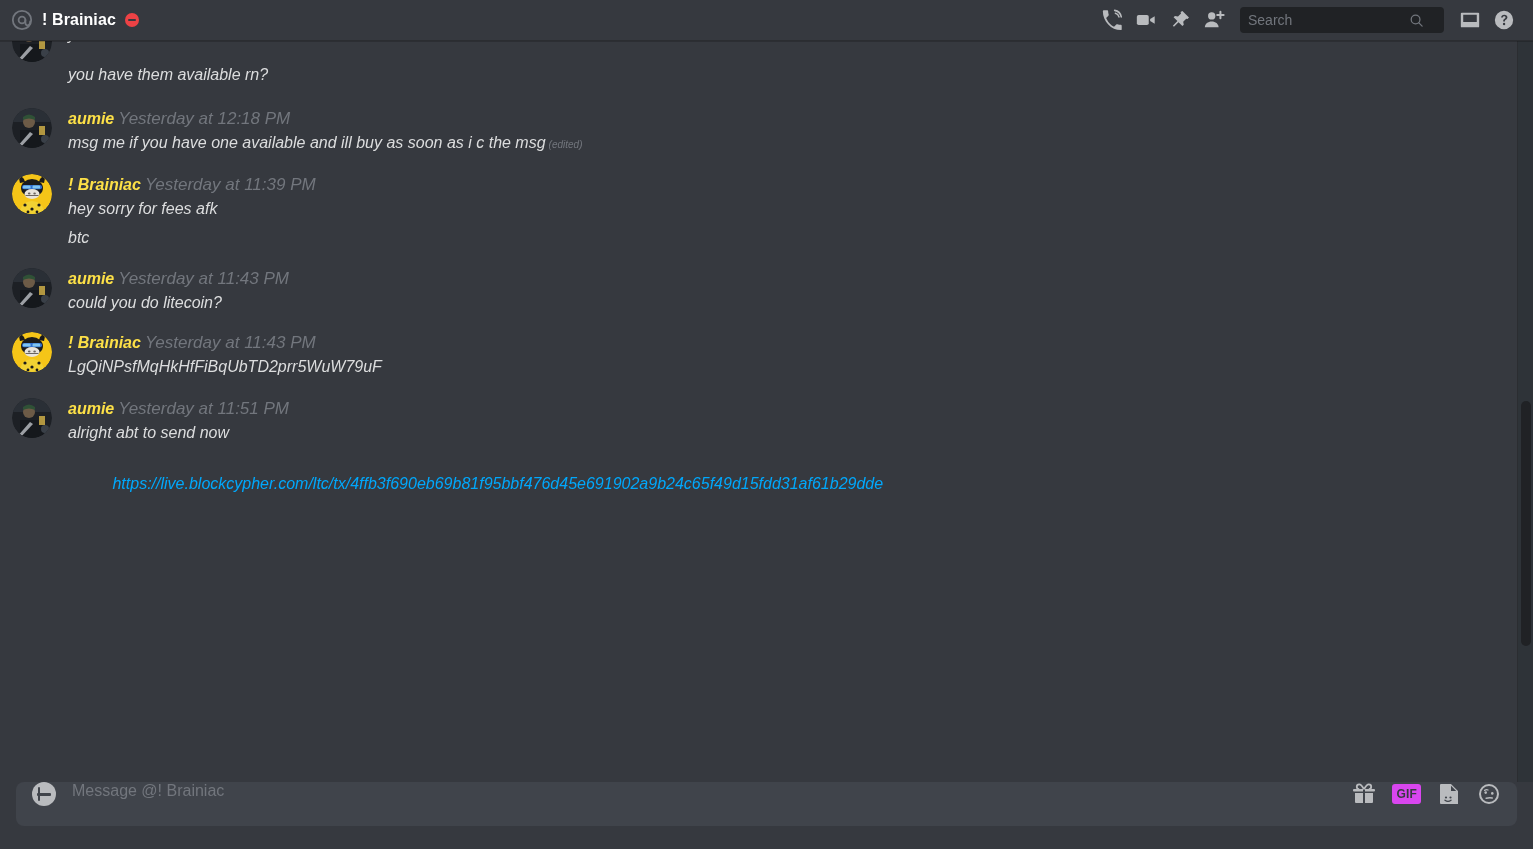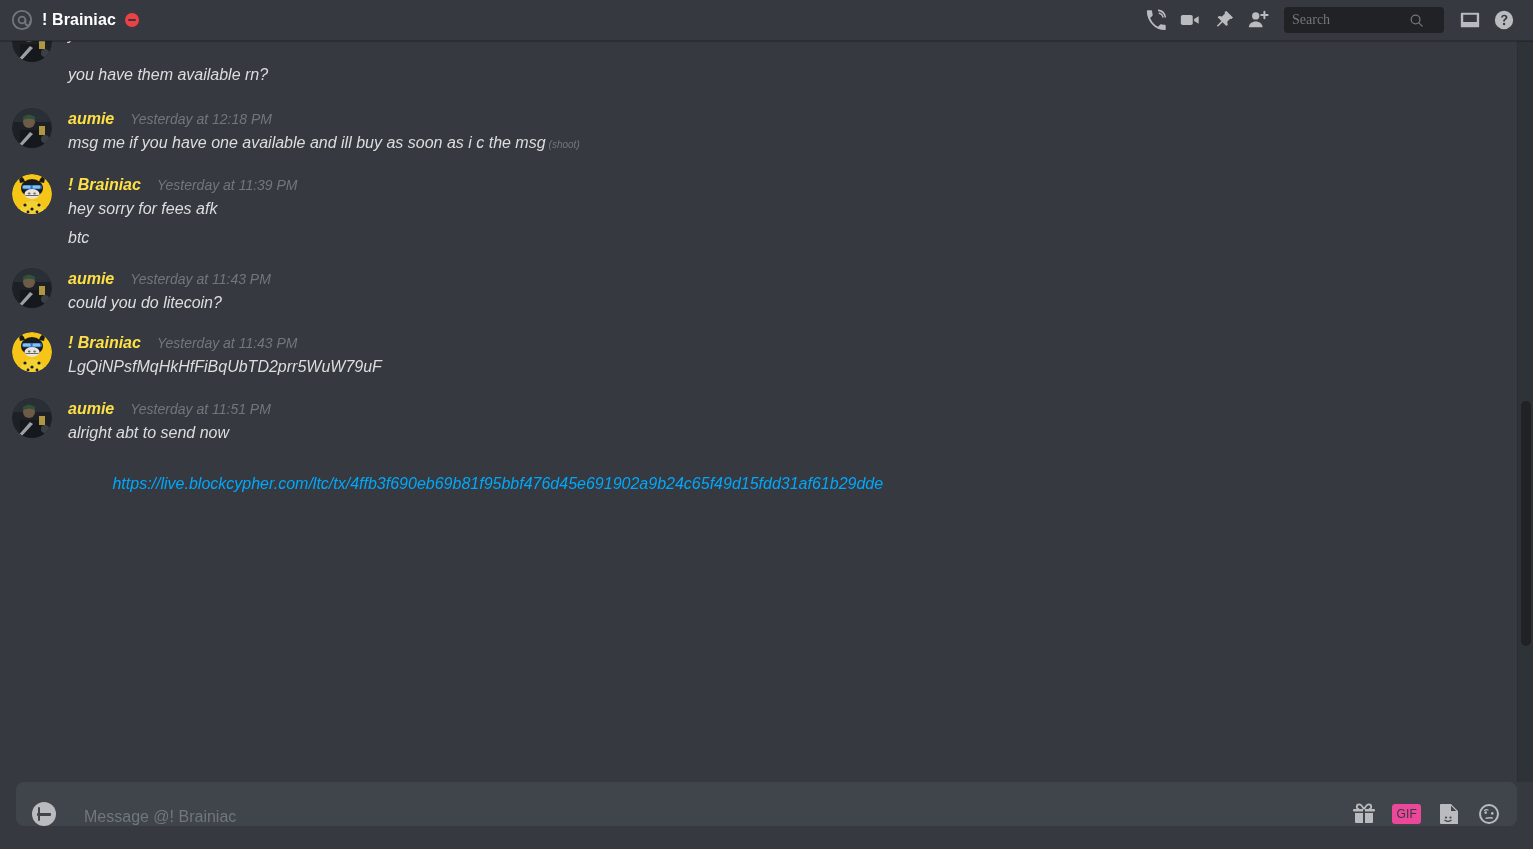--- a/index.html
+++ b/index.html
@@ -34,23 +34,23 @@
   .status-dot i { display: block; width: 8px; height: 2.5px; background: #36393f; border-radius: 1px; }
 
   .header-right { display: flex; align-items: center; gap: 0px; padding-right: 12px; }
   .hicon {
     width: 34px; height: 34px; display: flex; align-items: center; justify-content: center;
     color: #b9bbbe; cursor: pointer;
   }
   .hicon svg { display: block; }
 
   .search-box {
-    width: 160px; height: 26px; background: #202225; border-radius: 4px;
+    width: 204px; height: 26px; background: #202225; border-radius: 4px;
     display: flex; align-items: center; justify-content: space-between;
-    padding: 0 20px 0 8px; margin: 0 9px; cursor: text; font-family: Liberation Serif, serif;
+    padding: 0 20px 0 8px; margin: 0 9px; cursor: text;
   }
   .search-box .ph { color: #72767d; font-size: 14px; }
   .search-box .mg { color: #72767d; display:flex; }
 
   
   .scroller {
     position: absolute; top: 41px; left: 0; width: 1533px; height: 741px;
     background: #36393f; overflow: hidden;
   }
   .msgs { position: relative; padding-bottom: 8px; font-style: italic; }
@@ -61,21 +61,21 @@
   .avatar {
     width: 40px; height: 40px; border-radius: 50%;
     margin-left: 12px; margin-right: 16px; flex: none;
     overflow: hidden; position: relative;
   }
   .avatar svg { display: block; width: 40px; height: 40px; }
   .msg-body { flex: 1; min-width: 0; }
 
   .msg-head { display: flex; align-items: baseline; line-height: 22px; }
   .author { font-size: 16px; font-weight: bold; color: #fde047; }
-  .ts { font-size: 14px; color: #72767d; margin-left: 16px; white-space: nowrap; }
+  .ts { font-size: 17px; color: #72767d; margin-left: 4px; white-space: nowrap; }
 
   .line {
     font-size: 16px; color: #dcddde; line-height: 22px;
     padding: 2px 0 1px 0; word-break: break-word; white-space: pre-wrap;
   }
   .line.cont { padding-left: 68px; }
   .edited { font-size: 10px; color: #72767d; margin-left: 3px; }
   .link { color: #00a8fc; text-decoration: none; cursor: pointer; text-align: right; }
 
   
@@ -103,37 +103,37 @@
     background: #202225;
   }
 
   
   .form-area {
     position: absolute; left: 0; bottom: 0; width: 1533px; height: 67px;
     background: #36393f; padding: 0 16px;
   }
   .textbox {
     position: relative; height: 44px; background: #40444b; border-radius: 8px;
-    display: flex; align-items: flex-end; margin-top: 0; gap: 12px;
+    display: flex; align-items: flex-start; margin-top: 0;
   }
   .attach {
     width: 24px; height: 24px; border-radius: 50%; background: #b9bbbe;
     margin: 0 16px 0 16px; flex: none; position: relative; cursor: pointer;
   }
   .attach::before, .attach::after {
     content: ""; position: absolute; background: #40444b; border-radius: 1px;
   }
   .attach::before { left: 5px; top: 11px; width: 14px; height: 2.5px; }
   .attach::after { top: 5px; left: 5.75px; width: 2.5px; height: 14px; }
   .tb-input { flex: 1; color: #72767d; font-size: 16px; white-space: nowrap; overflow: hidden; cursor: text; }
   .tb-icons { display: flex; align-items: center; gap: 16px; padding-right: 16px; }
   .tb-icons .ic { color: #b9bbbe; display: flex; align-items: center; cursor: pointer; }
   .gifbadge {
-    border-radius: 3px; background: #ec4899; color: #36393f;
-    font-size: 12px; font-weight: normal; line-height: 1;
+    border-radius: 3px; background: #d946ef; color: #36393f;
+    font-size: 12px; font-weight: bold; line-height: 1;
     padding: 4px 4px; letter-spacing: .2px;
   }
 </style>
 </head>
 <body>
 
 <div class="app">
 
   <div class="header">
     <div class="header-left">
@@ -249,21 +249,21 @@
                 <rect x="27" y="18" width="6" height="9" fill="#d8b64a" opacity=".8"></rect>
                 <circle cx="33" cy="31" r="4" fill="#3a4048"></circle>
               </g>
             </svg>
           </div>
           <div class="msg-body">
             <div class="msg-head">
               <span class="author">aumie</span>
               <span class="ts">Yesterday at 12:18 PM</span>
             </div>
-            <div class="line"><span>msg me if you have one available and ill buy as soon as i c the msg</span><span class="edited">(shoot)</span></div>
+            <div class="line"><span>msg me if you have one available and ill buy as soon as i c the msg</span><span class="edited">(edited)</span></div>
           </div>
         </div>
       </div>
 
       <div class="msg" style="margin-top:17px;">
         <div class="msg-row">
           <div class="avatar">
             <svg viewBox="0 0 40 40">
               <defs>
                   <clipPath id="cB2">

